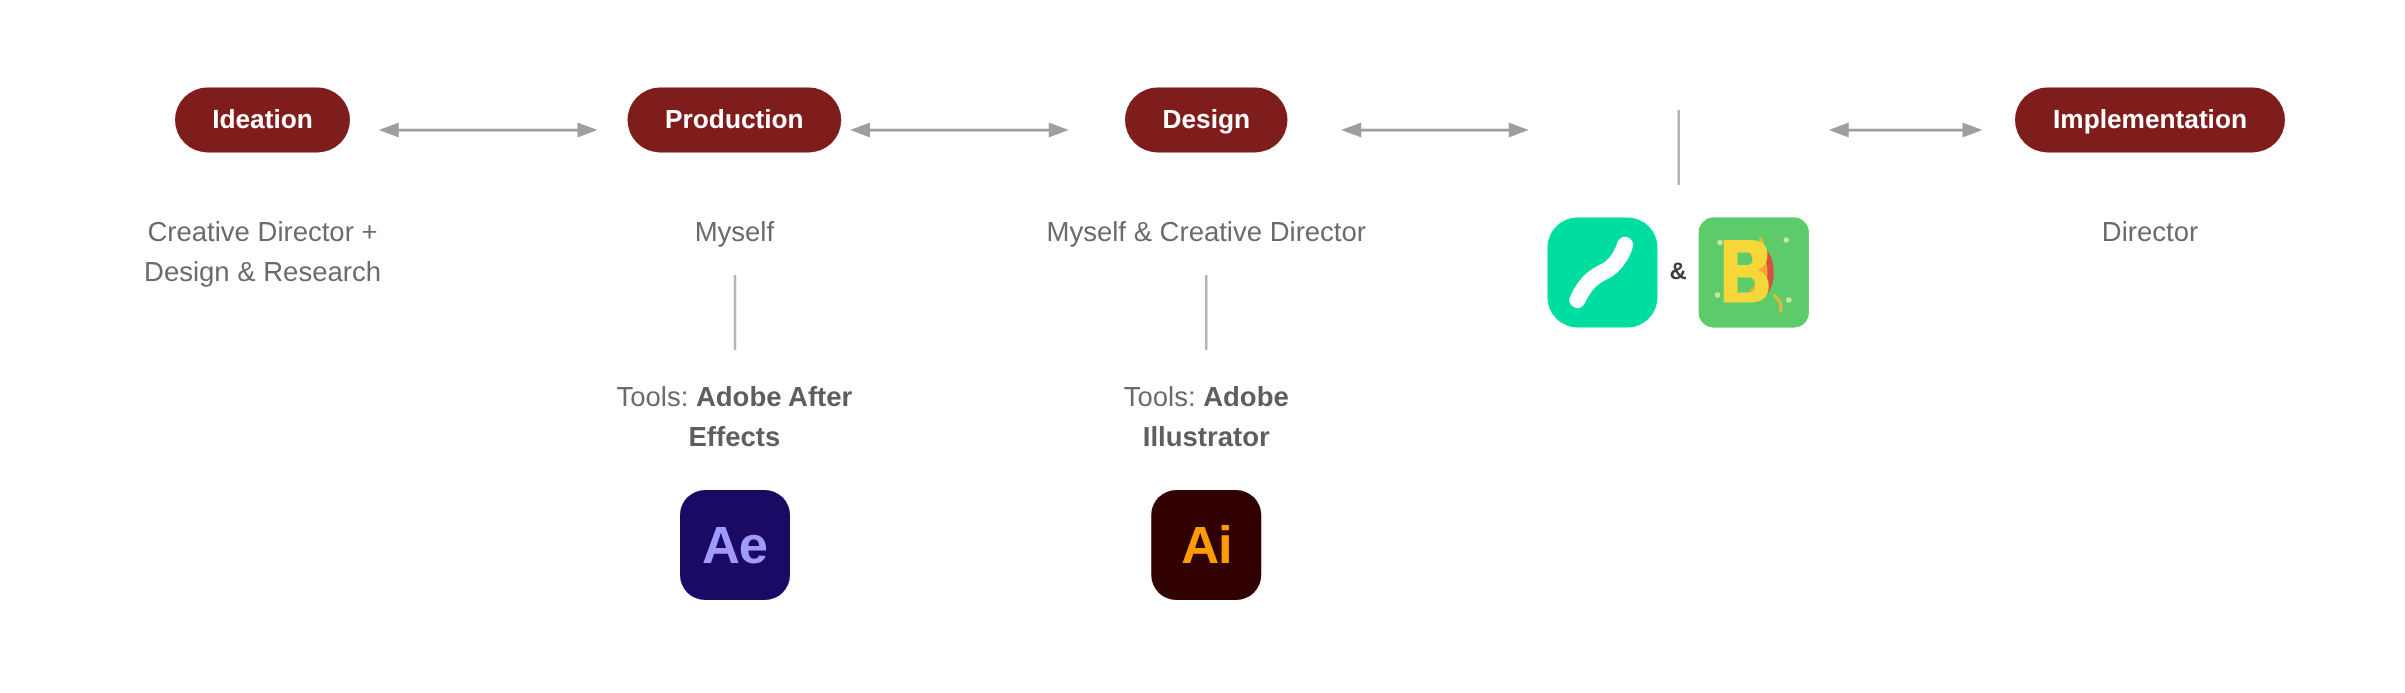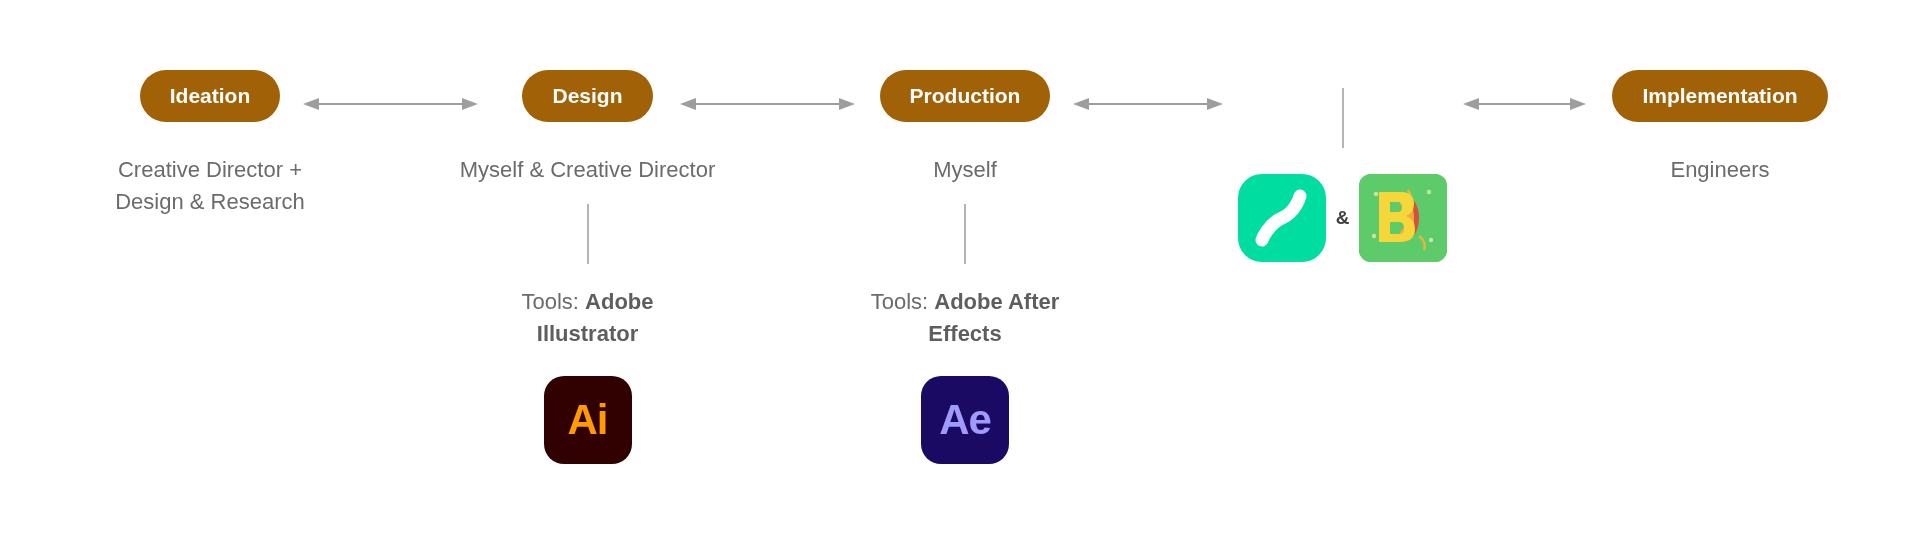--- a/index.html
+++ b/index.html
@@ -36,37 +36,37 @@
   .stage {
     position: relative;
     width: 300px;
     display: flex;
     flex-direction: column;
     align-items: center;
   }
 
   
   .pill {
-    background: #a16207;
+    background: #7f1d1d;
     color: #ffffff;
     border-radius: 40px;
     height: 52px;
     display: flex;
     align-items: center;
     justify-content: center;
     padding: 0 30px;
     font-size: 21px;
     font-weight: bold;
     white-space: nowrap;
     box-sizing: border-box;
   }
 
   
   .role {
-    margin-top: 32px;
+    margin-top: 48px;
     color: #6b6b6b;
     font-size: 22px;
     line-height: 32px;
     text-align: center;
     white-space: pre-line;
   }
 
   
   .vline {
     width: 2px;
@@ -176,46 +176,46 @@
     <div class="stage">
       <div class="pill">
         <span>Ideation</span>
       </div>
       <div class="role">Creative Director +
 Design &amp; Research</div>
     </div>
 
     <div class="stage">
       <div class="pill">
+        <span>Production</span>
+      </div>
+      <div class="role">Myself</div>
+      <div class="vline"></div>
+      <div class="tools">
+        <span>Tools: </span><span class="tool-name">Adobe After Effects</span>
+      </div>
+      <div class="icons">
+        <div class="app-icon icon-ae">
+          <span>Ae</span>
+        </div>
+      </div>
+    </div>
+
+    <div class="stage">
+      <div class="pill">
         <span>Design</span>
       </div>
       <div class="role">Myself &amp; Creative Director</div>
       <div class="vline"></div>
       <div class="tools">
         <span>Tools: </span><span class="tool-name">Adobe Illustrator</span>
       </div>
       <div class="icons">
         <div class="app-icon icon-ai">
           <span>Ai</span>
-        </div>
-      </div>
-    </div>
-
-    <div class="stage">
-      <div class="pill">
-        <span>Production</span>
-      </div>
-      <div class="role">Myself</div>
-      <div class="vline"></div>
-      <div class="tools">
-        <span>Tools: </span><span class="tool-name">Adobe After Effects</span>
-      </div>
-      <div class="icons">
-        <div class="app-icon icon-ae">
-          <span>Ae</span>
         </div>
       </div>
     </div>
 
     <div class="stage">
       <div class="vline"></div>
       <div class="icons">
 
         <div class="app-icon icon-lottie">
           <svg width="88" height="88" viewBox="0 0 88 88">
@@ -242,17 +242,17 @@
           </svg>
         </div>
 
       </div>
     </div>
 
     <div class="stage">
       <div class="pill">
         <span>Implementation</span>
       </div>
-      <div class="role">Engineers</div>
+      <div class="role">Director</div>
     </div>
 
   </div>
 </div>
 
 </body></html>

